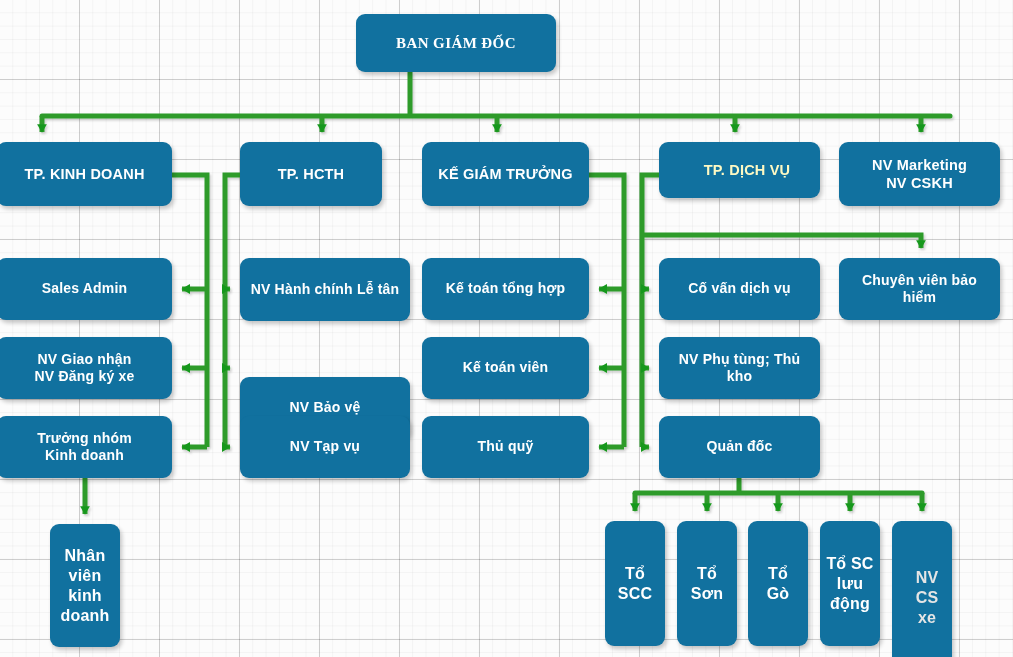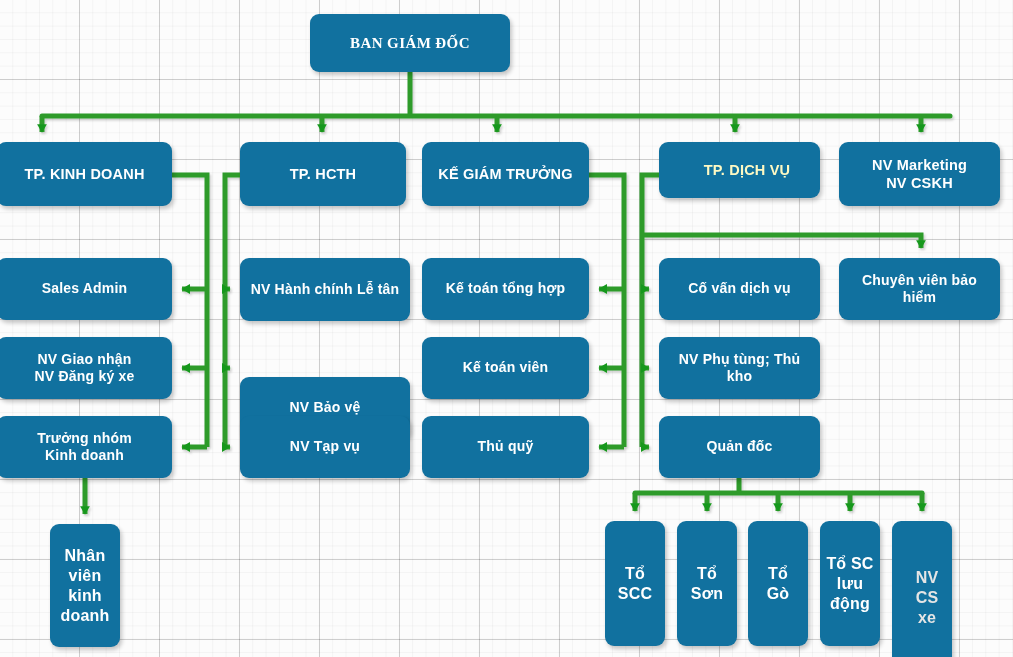--- a/index.html
+++ b/index.html
@@ -33,20 +33,21 @@
     padding:2px 6px;
     box-shadow:2px 3px 4px rgba(0,0,0,0.22);
     letter-spacing:0.2px;
     white-space:pre-line;
   }
   .root{
     background:#10719e;
     font-family:"Liberation Serif", serif;
     font-size:15px;
     letter-spacing:0.4px;
+    margin-left:46px;
   }
   .lvl2{font-size:14.5px;}
   .lvl3{font-size:14px;}
   .tall{font-size:16px;}
 </style>
 </head>
 <body>
 
 <div id="canvas">
 
@@ -106,21 +107,21 @@
       <path d="M707,493 L707,511" marker-end="url(#ad)"></path>
       <path d="M778,493 L778,511" marker-end="url(#ad)"></path>
       <path d="M850,493 L850,511" marker-end="url(#ad)"></path>
       <path d="M922,493 L922,511" marker-end="url(#ad)"></path>
     </g>
   </svg>
 
   <div id="nodes">
       <div class="node root" style="left: 310px; top: 14px; width: 200px; height: 58px; background: rgb(17, 113, 159); color: rgb(255, 255, 255);">BAN GIÁM ĐỐC</div>
       <div class="node lvl2" style="left: -3px; top: 142px; width: 175px; height: 64px; background: rgb(17, 113, 159); color: rgb(255, 255, 255);">TP. KINH DOANH</div>
-      <div class="node lvl2" style="left: 240px; top: 142px; width: 166px; height: 64px; background: rgb(17, 113, 159); color: rgb(255, 255, 255);">TP. HCTH</div>
+      <div class="node lvl2" style="left: 240px; top: 142px; width: 142px; height: 64px; background: rgb(17, 113, 159); color: rgb(255, 255, 255);">TP. HCTH</div>
       <div class="node lvl2" style="left: 422px; top: 142px; width: 167px; height: 64px; background: rgb(17, 113, 159); color: rgb(255, 255, 255);">KẾ GIÁM TRƯỞNG</div>
       <div class="node lvl2" style="left: 659px; top: 142px; width: 161px; height: 56px; background: rgb(17, 113, 159); color: #fef9c3; padding-left: 21px;">TP. DỊCH VỤ</div>
       <div class="node lvl2" style="left: 839px; top: 142px; width: 161px; height: 64px; background: rgb(17, 113, 159); color: rgb(255, 255, 255);">NV Marketing
 NV CSKH</div>
       <div class="node lvl3" style="left: -3px; top: 258px; width: 175px; height: 62px; background: rgb(17, 113, 159); color: rgb(255, 255, 255);">Sales Admin</div>
       <div class="node lvl3" style="left: 240px; top: 258px; width: 170px; height: 63px; background: rgb(17, 113, 159); color: rgb(255, 255, 255);">NV Hành chính Lễ tân</div>
       <div class="node lvl3" style="left: 422px; top: 258px; width: 167px; height: 62px; background: rgb(17, 113, 159); color: rgb(255, 255, 255);">Kế toán tổng hợp</div>
       <div class="node lvl3" style="left: 659px; top: 258px; width: 161px; height: 62px; background: rgb(17, 113, 159); color: rgb(255, 255, 255);">Cố vấn dịch vụ</div>
       <div class="node lvl3" style="left: 839px; top: 258px; width: 161px; height: 62px; background: rgb(17, 113, 159); color: rgb(255, 255, 255);">Chuyên viên bảo hiểm</div>
       <div class="node lvl3" style="left: -3px; top: 337px; width: 175px; height: 62px; background: rgb(17, 113, 159); color: rgb(255, 255, 255);">NV Giao nhận

